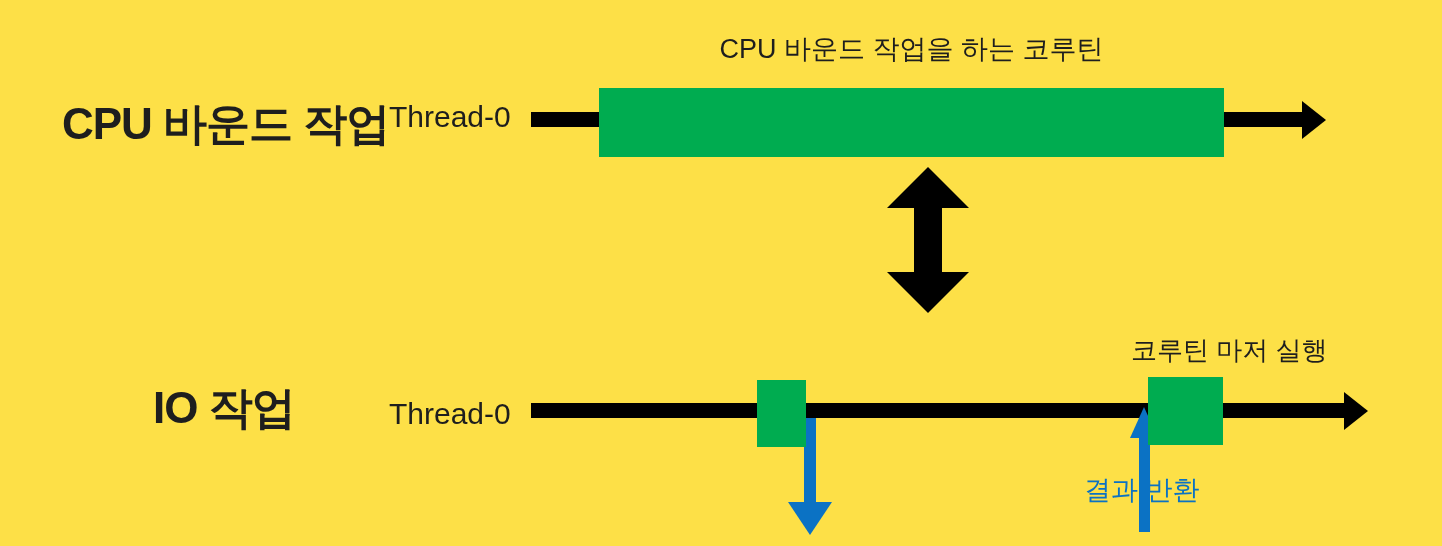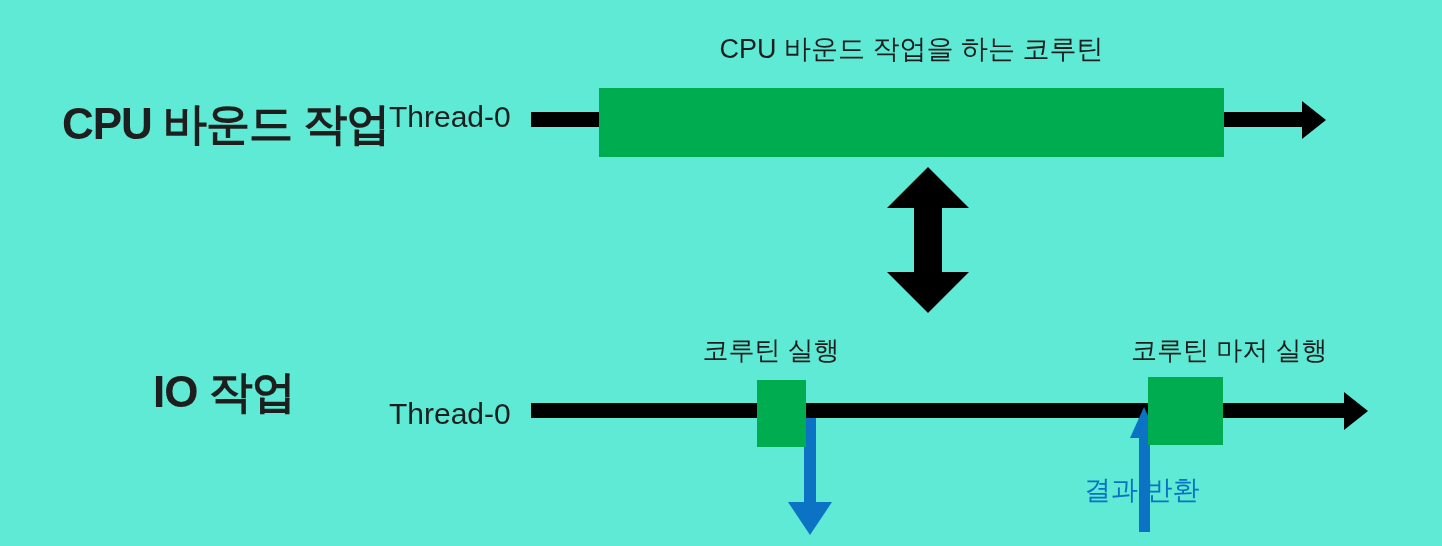--- a/index.html
+++ b/index.html
@@ -7,21 +7,21 @@
     --blue:#0B72C4;
     --black:#000000;
     --ink:#1E1E1E;
   }
   html,body{margin:0;padding:0;background:#fff;}
   body{font-family:"Liberation Sans", sans-serif;}
   .canvas{
     position:relative;
     width:1442px;
     height:546px;
-    background:#5eead4;
+    background:#fde047;
     overflow:hidden;
   }
   .abs{position:absolute;}
   .section-label{
     font-weight:bold;
     font-size:44px;
     color:var(--ink);
     line-height:1.1;
     white-space:nowrap;
     letter-spacing:-1px;
@@ -92,25 +92,24 @@
 
   <div class="abs timeline" style="left:531px;top:112px;width:771px;"></div>
   <div class="abs arrowhead-right" style="left:1302px;top:101px;"></div>
 
   <div class="abs green-bar" style="left:599px;top:88px;width:625px;height:69px;"></div>
 
   <svg class="abs" style="left:887px;top:167px;z-index:2;" width="82" height="146" viewBox="0 0 82 146">
     <polygon points="41,0 82,41 55,41 55,105 82,105 41,146 0,105 27,105 27,41 0,41" fill="#000000"></polygon>
   </svg>
 
-  <div class="abs caption" style="left:689px;top:336px;width:164px;">코루틴 실행</div>
 
   <div class="abs caption" style="left:1085px;top:336px;width:190px;margin-left:46px;">코루틴 마저 실행</div>
 
-  <div class="abs section-label" style="left:137px;top:368px;">IO 작업</div>
+  <div class="abs section-label" style="left:137px;top:384px;">IO 작업</div>
 
   <div class="abs thread-label" style="left:389px;top:397px;">Thread-0</div>
 
   <div class="abs timeline" style="left:531px;top:403px;width:813px;"></div>
   <div class="abs arrowhead-right" style="left:1344px;top:392px;"></div>
 
   <div class="abs blue-shaft" style="left:804px;top:407px;width:12px;height:97px;z-index:1;"></div>
   <div class="abs blue-head-down" style="left:788px;top:502px;z-index:1;"></div>
 
   <div class="abs blue-shaft" style="left:1139px;top:436px;width:11px;height:96px;z-index:3;"></div>

